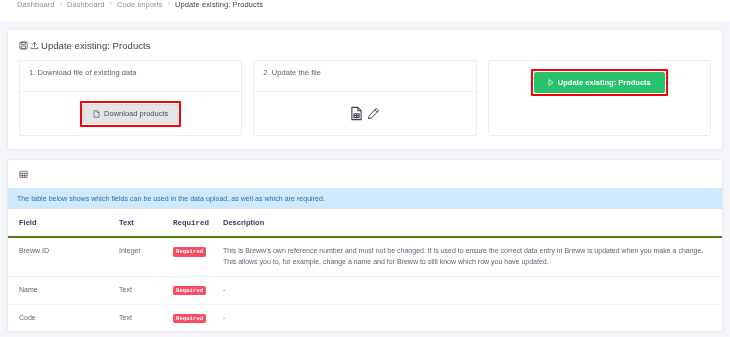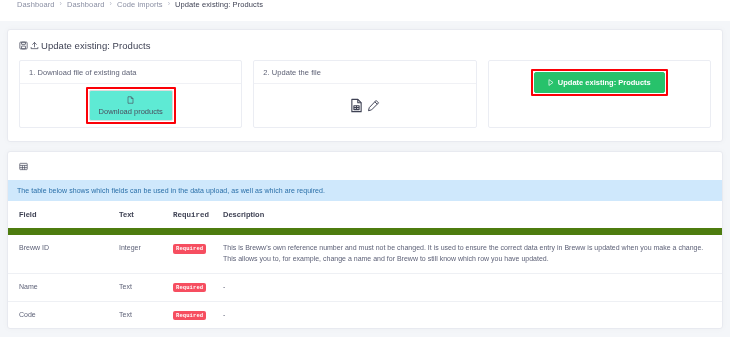--- a/index.html
+++ b/index.html
@@ -73,21 +73,21 @@
   }
   .step {
     flex: 1;
     border: 1px solid #ebedf3;
     border-radius: 2px;
     background: #fff;
     display: flex;
     flex-direction: column;
   }
   .step-head {
-    padding: 7px 9px 6px 9px;
+    padding: 7px 9px 14px 9px;
     font-size: 7.5px;
     color: #5b5f73;
     border-bottom: 1px solid #f0f1f5;
     letter-spacing: .05px;
   }
   .step-body {
     height: 43px;
     display: flex;
     align-items: center;
     justify-content: center;
@@ -106,24 +106,23 @@
     align-items: center;
     gap: 4px;
     font-size: 7.5px;
     border-radius: 2px;
     padding: 5px 9px;
     white-space: nowrap;
     line-height: 1;
     box-sizing: border-box;
   }
   .btn-secondary {
-    background: #5eead4;
+    background: #e5e5e5;
     color: #4a4d5e;
     border: 1px solid #dcdcdc;
-    flex-direction: column;
   }
   .btn-primary {
     background: #27c26b;
     color: #ffffff;
     border: 1px solid #27c26b;
     font-weight: bold;
     padding: 6px 13px;
   }
 
   .icon { display: inline-flex; align-items: center; justify-content: center; }
@@ -143,21 +142,21 @@
     width: 100%;
     border-collapse: collapse;
     table-layout: fixed;
   }
   table.fields th {
     text-align: left;
     font-size: 7.5px;
     font-weight: bold;
     color: #3f4254;
     padding: 9px 6px 9px 6px;
-    border-bottom: 7px solid #4d7c0f;
+    border-bottom: 2px solid #4d7c0f;
   }
   table.fields td {
     font-size: 7px;
     color: #5e6278;
     padding: 8px 6px 8px 6px;
     border-bottom: 1px solid #eef0f4;
     vertical-align: top;
     line-height: 1.55;
   }
   table.fields tr:last-child td { border-bottom: none; }

